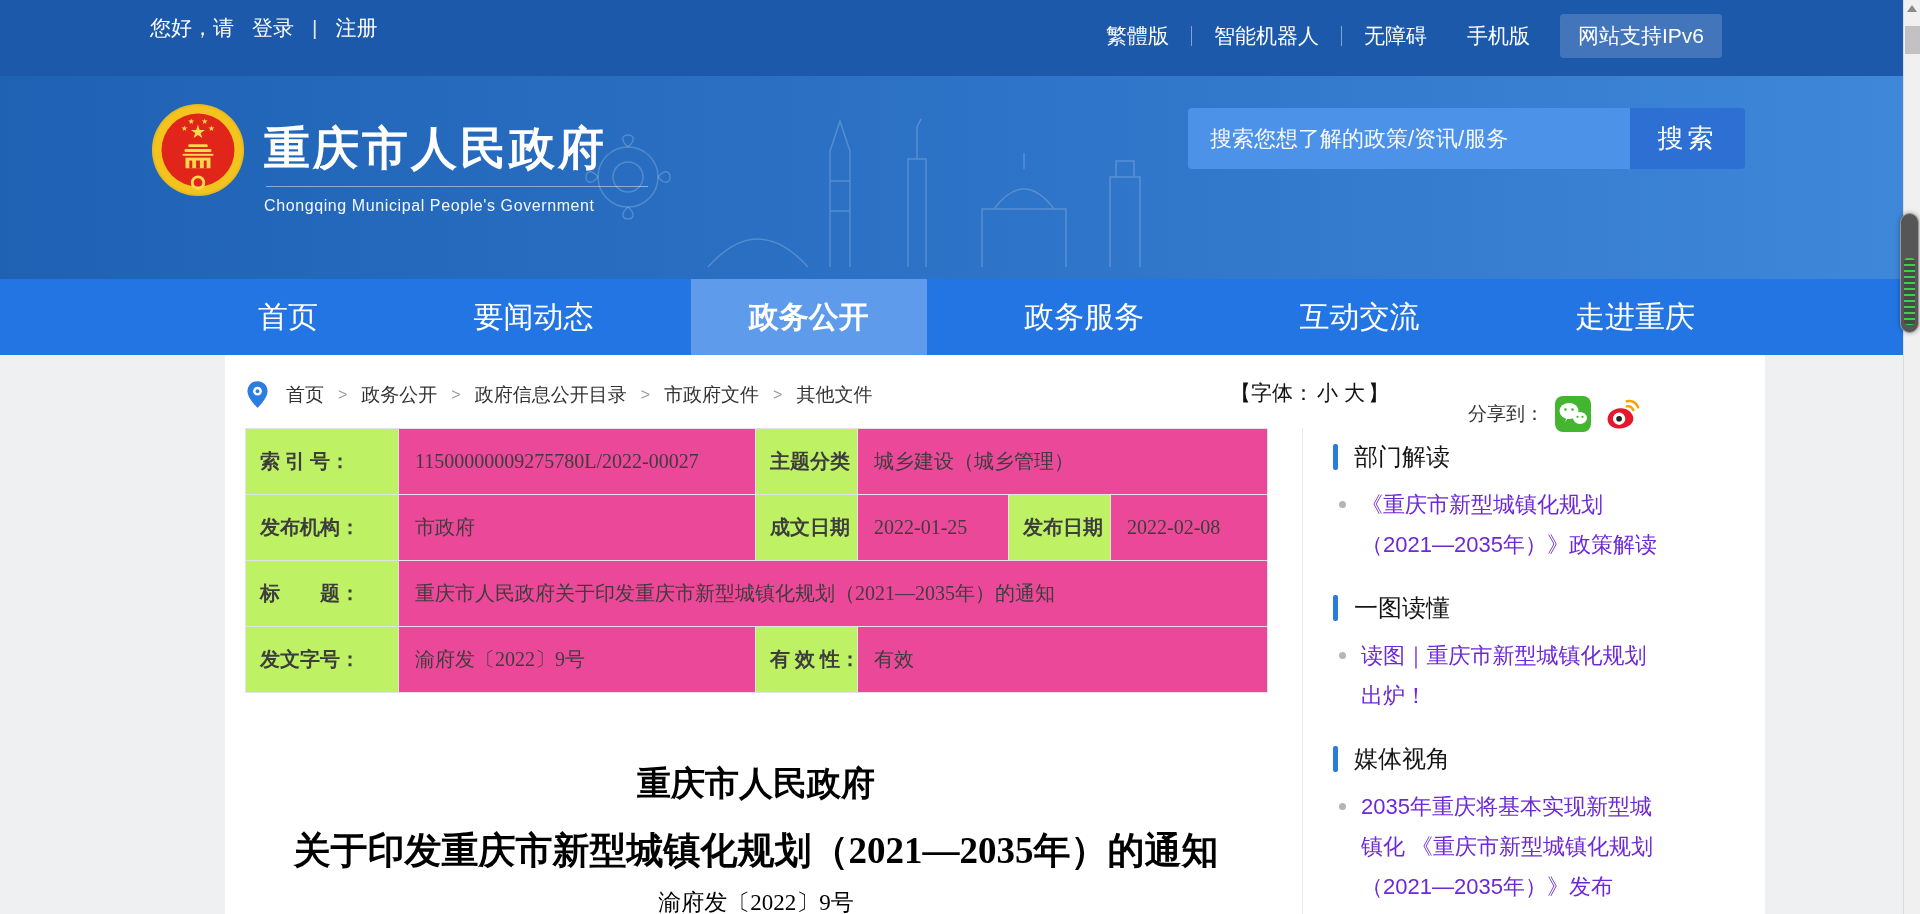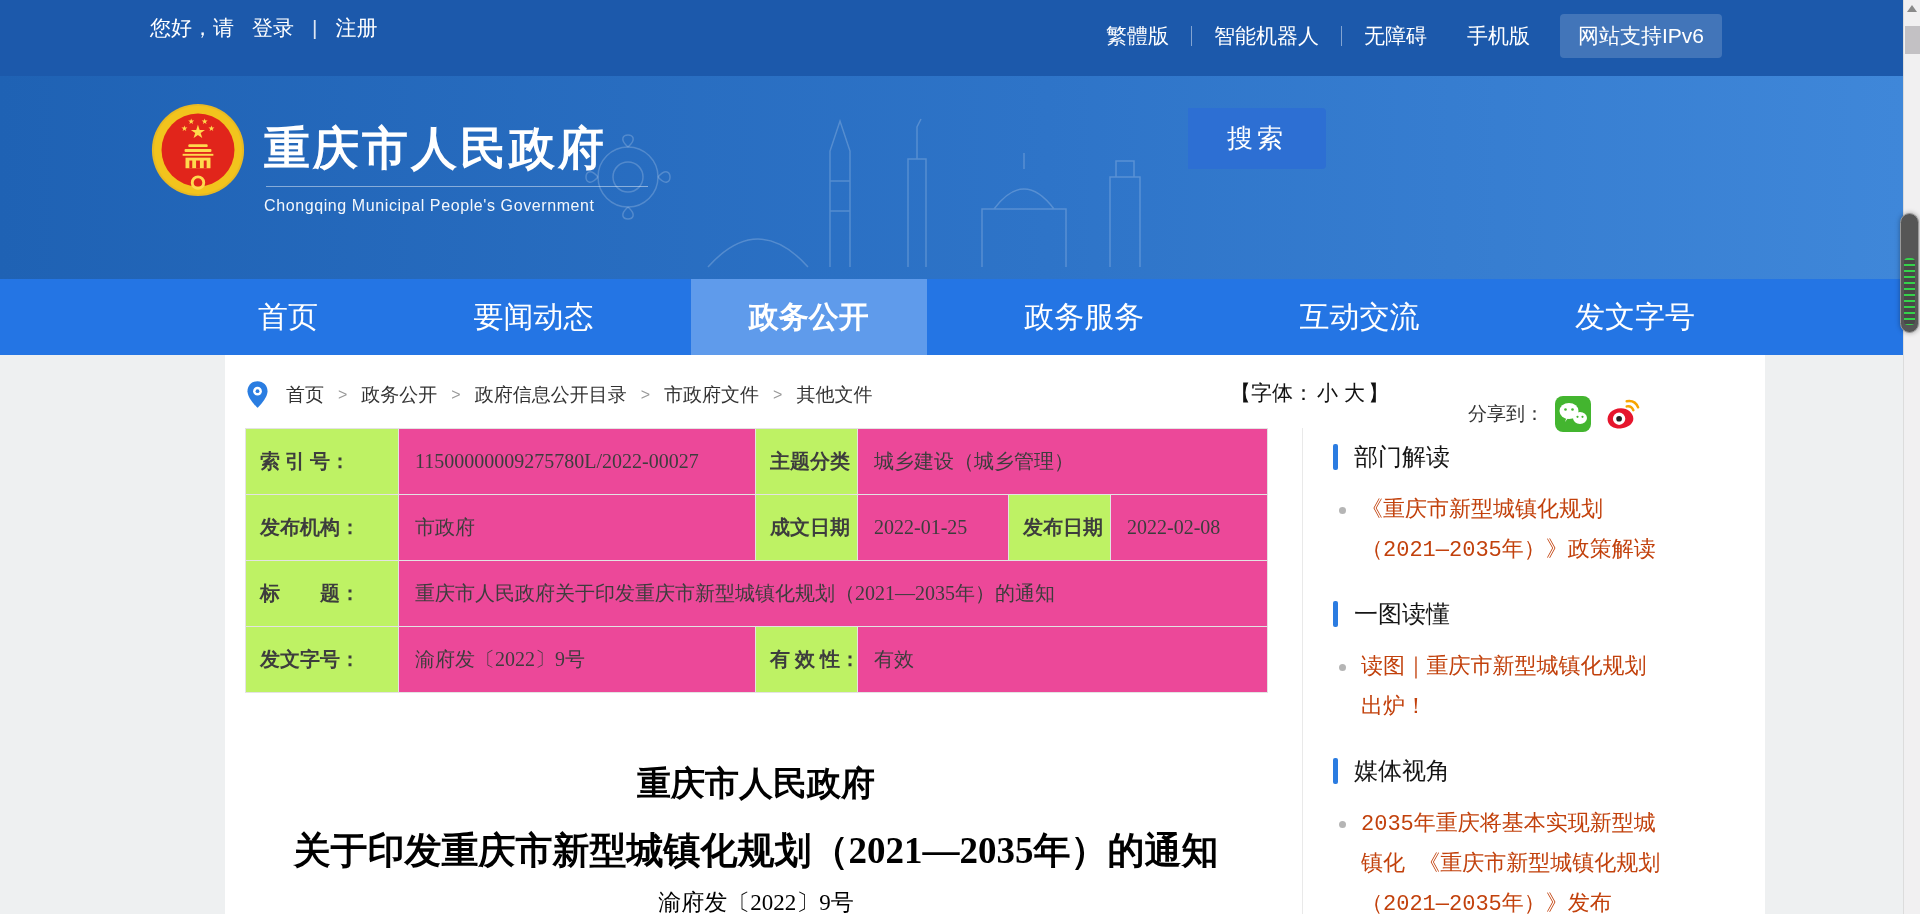--- a/index.html
+++ b/index.html
@@ -27,21 +27,21 @@
   .emblem { position:absolute; left:150px; top:26px; width:96px; height:96px; cursor:pointer; }
   .titles { position:absolute; left:264px; top:46px; color:#fff; }
   .site-name { font-size:46px; font-weight:bold; letter-spacing:3px; line-height:52px; }
   .title-rule { width:382px; height:1px; background:rgba(255,255,255,.45); margin:12px 0 10px 2px; }
   .site-en { font-size:16px; letter-spacing:.6px; color:rgba(255,255,255,.95); }
   .search { position:absolute; left:1188px; top:32px; display:flex; }
   .search input { width:442px; height:61px; background:#4d92e9; border:none; outline:none;
                   border-radius:4px 0 0 4px; padding:0 22px; font-size:22px; color:#fff;
                   font-family:"Liberation Sans",sans-serif; }
   .search input::placeholder { color:rgba(255,255,255,.95); opacity:1; }
-  .search button { width:138px; height:61px; background:#2d6fd3; border:none; color:#fff;
+  .search button { width:115px; height:61px; background:#2d6fd3; border:none; color:#fff;
                    font-size:26px; letter-spacing:4px; border-radius:0 4px 4px 0; cursor:pointer;
                    font-family:"Liberation Sans",sans-serif; }
 
   
   .nav { height:76px; background:#2475e4; display:flex; justify-content:space-between;
          padding:0 150px 0 200px; }
   .nav-item { display:block; line-height:76px; padding:0 58px; color:#fff; font-size:30px;
               text-decoration:none; cursor:pointer; white-space:nowrap; }
   .nav-item.active { background:#5f9beb; font-weight:bold; }
 
@@ -74,23 +74,23 @@
   .doc-org { margin-top:70px; font-size:34px; font-weight:bold; line-height:42px; }
   .doc-title { margin-top:24px; font-size:37px; font-weight:bold; line-height:44px; }
   .doc-no { margin-top:18px; font-size:23px; line-height:23px; }
 
   .v-divider { position:absolute; left:1077px; top:0; bottom:0; width:1px; background:#e9e9e9; }
   .sidebar { position:absolute; left:1078px; top:0; right:0; bottom:0; padding-left:30px; overflow:hidden; }
   .side-h { display:flex; align-items:center; gap:16px; height:33px; margin-top:26px;
             font-size:24px; color:#151515; }
   .side-h.first { margin-top:12px; }
   .side-h .bar { width:5px; height:26px; background:#2b7ce1; border-radius:2px; }
-  .side-item { display:block; position:relative; margin-top:18px; margin-left:2px; width:326px;
-               padding-left:26px; font-size:22px; line-height:40px; color:#c2410c;
-               text-decoration:none; cursor:pointer;font-family:Liberation Mono, monospace; }
+  .side-item { display:block; position:relative; margin-top:12px; margin-left:2px; width:326px;
+               padding-left:26px; font-size:22px; line-height:40px; color:#6d28d9;
+               text-decoration:none; cursor:pointer; }
   .side-item::before { content:""; position:absolute; left:4px; top:16px; width:7px; height:7px;
                        border-radius:50%; background:#b5b5b5; }
 
   
   .scrollbar { position:absolute; right:0; top:0; width:17px; height:914px; background:#f1f0f1;
                border-left:1px solid #dcdcdc; }
   .sb-up { height:17px; cursor:pointer; }
   .sb-up .tri { width:0; height:0; margin:5px auto 0; border-left:5px solid transparent;
                 border-right:5px solid transparent; border-bottom:7px solid #8a8a8a; }
   .sb-thumb { position:absolute; left:1px; top:26px; width:15px; height:28px; background:#c3c1c4;
@@ -162,31 +162,32 @@
         <circle cx="50" cy="84" r="6" fill="none" stroke="#ffd94d" stroke-width="3"></circle>
       </svg>
 
       <div class="titles">
         <div class="site-name">重庆市人民政府</div>
         <div class="title-rule"></div>
         <div class="site-en">Chongqing Municipal People's Government</div>
       </div>
 
       <div class="search">
+        <input type="text" placeholder="搜索您想了解的政策/资讯/服务" style="">
         <button>搜索</button>
       </div>
     </div>
 
     <div class="nav">
       <a class="nav-item">首页</a>
       <a class="nav-item">要闻动态</a>
       <a class="nav-item active">政务公开</a>
       <a class="nav-item">政务服务</a>
       <a class="nav-item">互动交流</a>
-      <a class="nav-item">发文字号</a>
+      <a class="nav-item">走进重庆</a>
     </div>
 
     <div class="card">
 
       <div class="crumb-row">
         <div class="crumbs">
           <svg class="pin" viewBox="0 0 22 28">
             <path d="M11 0C5 0 .5 4.5.5 10.5.5 18 11 28 11 28s10.5-10 10.5-17.5C21.5 4.5 17 0 11 0z" fill="#2a7de1"></path>
             <circle cx="11" cy="10.5" r="4.6" fill="#fff"></circle>
             <circle cx="11" cy="10.5" r="2" fill="#2a7de1"></circle>

